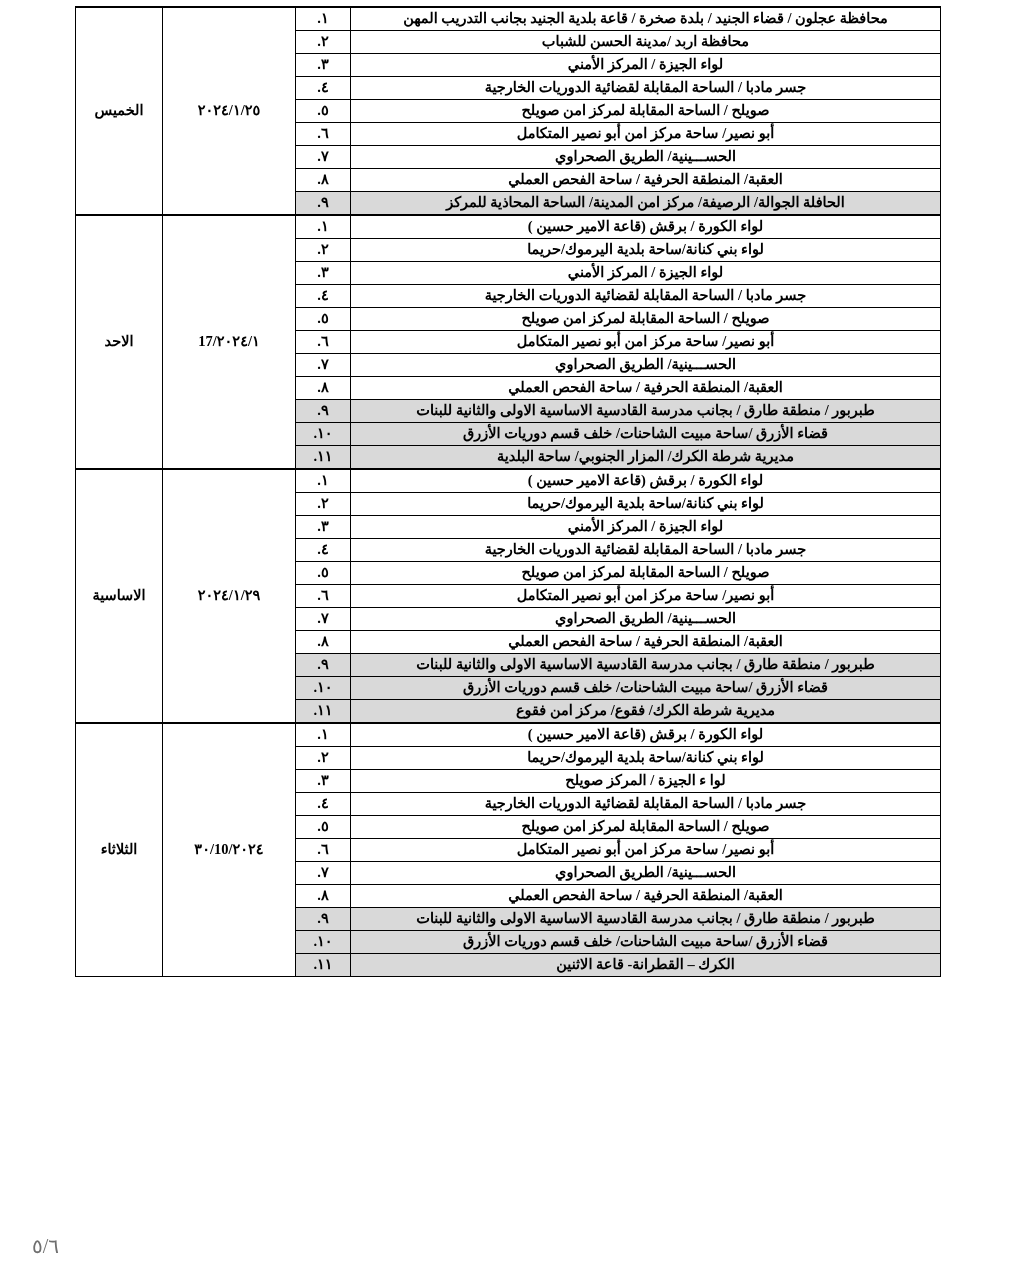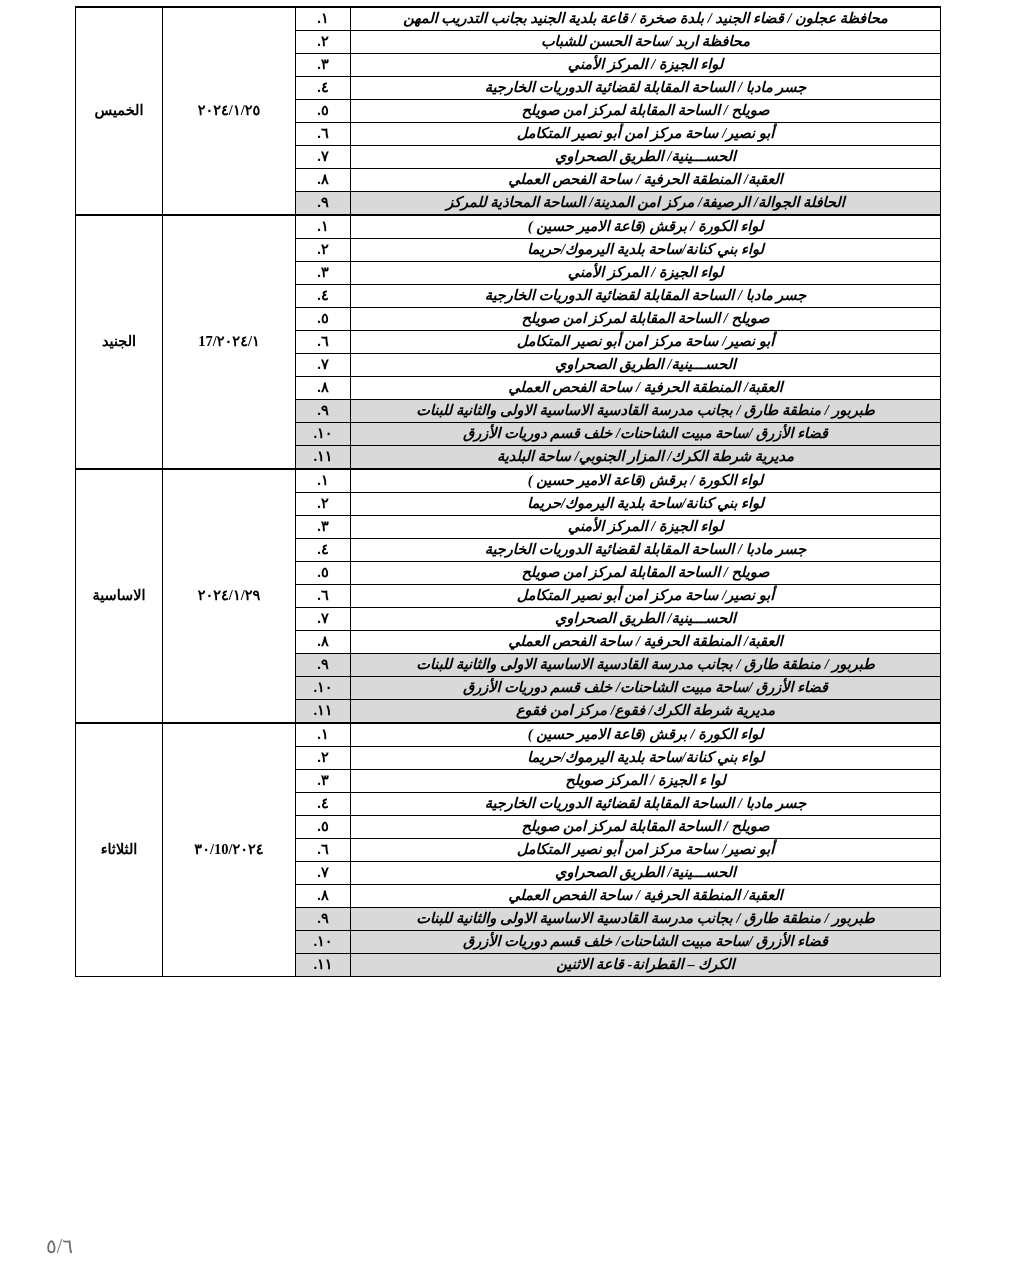--- a/index.html
+++ b/index.html
@@ -58,32 +58,31 @@
     letter-spacing: 1px;
     font-weight: bold;
   }
   td.loccell {
     text-align: center;
     padding: 0 6px;
     font-size: 14.5px;
     font-weight: bold;
     white-space: nowrap;
     overflow: hidden;
-    font-style: italic;
   }
   tr.shaded td.loccell,
   tr.shaded td.numcell {
     background: #d9d9d9;
   }
   tr.groupstart td {
     border-top: 2px solid #000;
   }
   .footer-page {
     position: absolute;
-    left: 46px;
+    left: 32px;
     bottom: 22px;
     font-size: 20px;
     color: #6f6f6f;
     font-family: "Liberation Serif", serif;
     letter-spacing: 1px;
     direction: rtl;
   }
 </style>
 </head>
 <body>
@@ -91,21 +90,21 @@
 <div class="page">
   <table class="schedule">
     <tbody>
         <tr class="groupstart">
           <td class="loccell">محافظة عجلون / قضاء الجنيد / بلدة صخرة / قاعة بلدية الجنيد بجانب التدريب المهن</td>
           <td class="numcell">١.</td>
           <td class="datecell" rowspan="9">٢٠٢٤/١/٢٥</td>
           <td class="daycell" rowspan="9">الخميس</td>
         </tr>
         <tr>
-          <td class="loccell">محافظة اربد /ساحة الحسن للشباب</td>
+          <td class="loccell">محافظة اربد /مدينة الحسن للشباب</td>
           <td class="numcell">٢.</td>
         </tr>
         <tr>
           <td class="loccell">لواء الجيزة / المركز الأمني</td>
           <td class="numcell">٣.</td>
         </tr>
         <tr>
           <td class="loccell">جسر مادبا / الساحة المقابلة لقضائية الدوريات الخارجية</td>
           <td class="numcell">٤.</td>
         </tr>
@@ -126,21 +125,21 @@
           <td class="numcell">٨.</td>
         </tr>
         <tr class="shaded">
           <td class="loccell">الحافلة الجوالة/ الرصيفة/ مركز امن المدينة/ الساحة المحاذية للمركز</td>
           <td class="numcell">٩.</td>
         </tr>
         <tr class="groupstart">
           <td class="loccell">لواء الكورة / برقش (قاعة الامير حسين )</td>
           <td class="numcell">١.</td>
           <td class="datecell" rowspan="11">٢٠٢٤/١/17</td>
-          <td class="daycell" rowspan="11">الجنيد</td>
+          <td class="daycell" rowspan="11">الاحد</td>
         </tr>
         <tr>
           <td class="loccell">لواء بني كنانة/ساحة بلدية اليرموك/حريما</td>
           <td class="numcell">٢.</td>
         </tr>
         <tr>
           <td class="loccell">لواء الجيزة / المركز الأمني</td>
           <td class="numcell">٣.</td>
         </tr>
         <tr>

